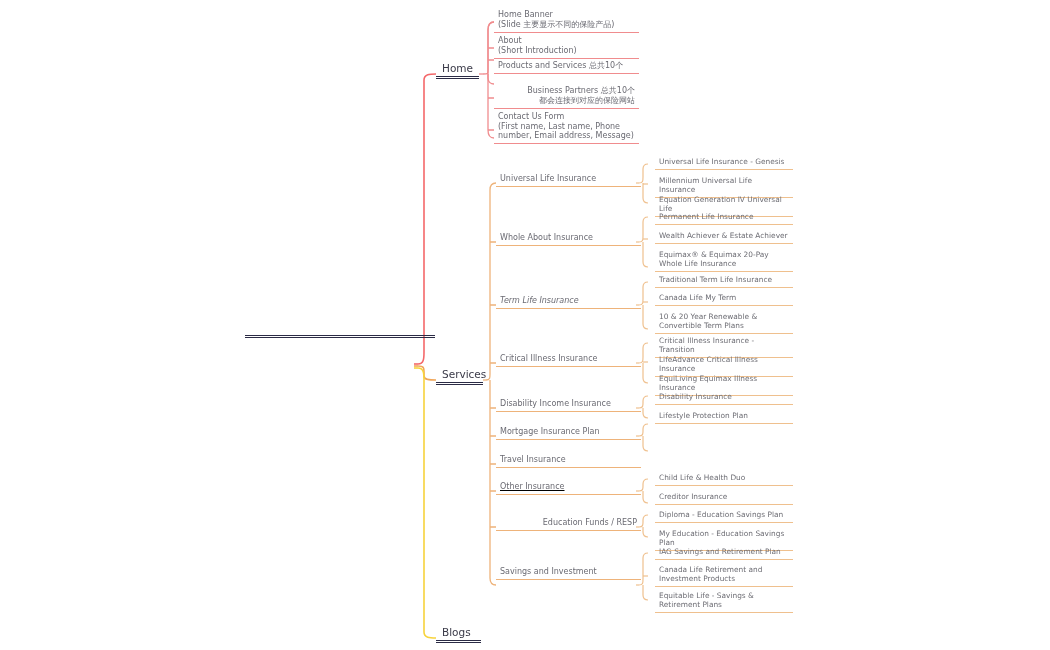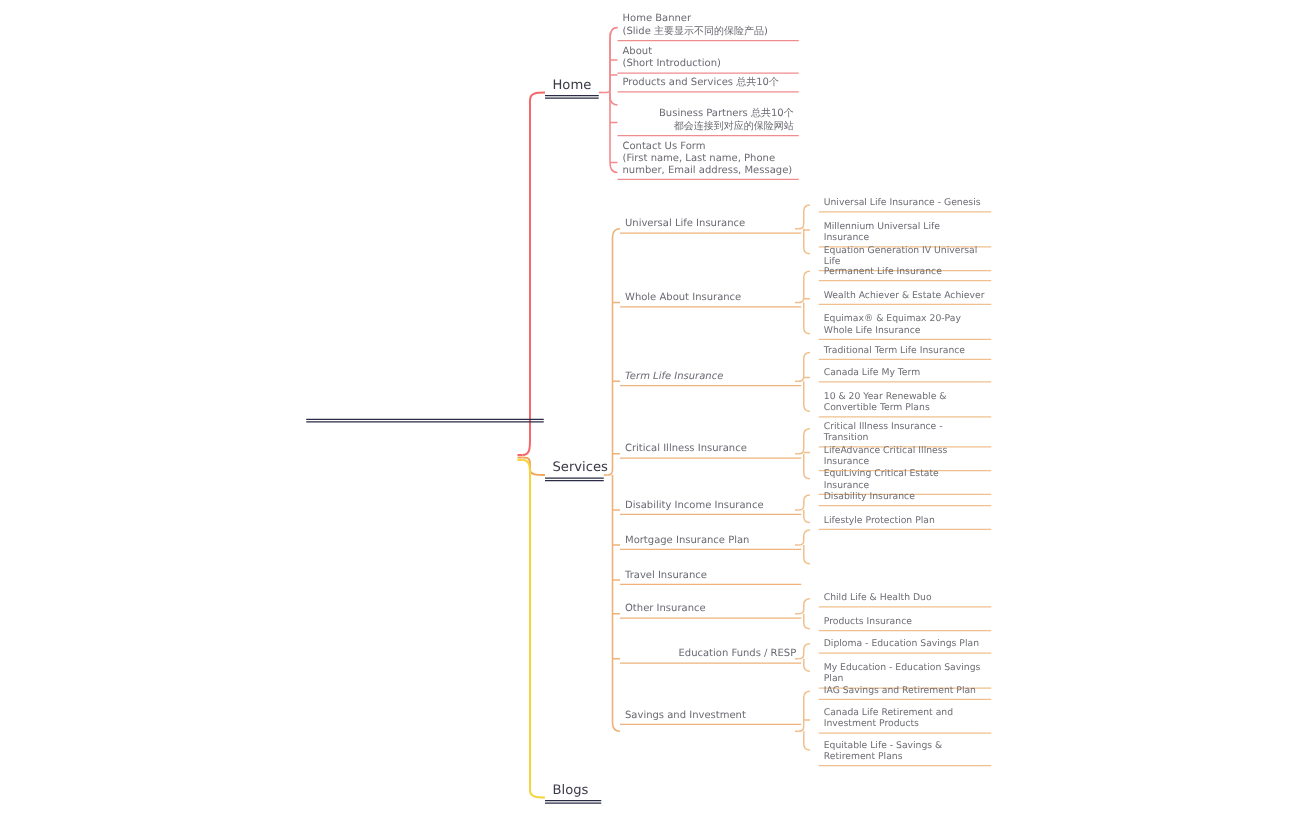--- a/index.html
+++ b/index.html
@@ -185,21 +185,21 @@
     <div class="l2-rule" style="background:#eeb37a;"></div>
   </div>
   <div class="l2-node" style="left:496px;top:427px;width:145px;">
     <div class="l2-text">Mortgage Insurance Plan</div>
     <div class="l2-rule" style="background:#eeb37a;"></div>
   </div>
   <div class="l2-node" style="left:496px;top:455px;width:145px;">
     <div class="l2-text">Travel Insurance</div>
     <div class="l2-rule" style="background:#eeb37a;"></div>
   </div>
-  <div class="l2-node" style="left:496px;top:482px;width:145px;">
+  <div class="l2-node" style="left:496px;top:482px;width:145px;text-decoration:underline;">
     <div class="l2-text">Other Insurance</div>
     <div class="l2-rule" style="background:#eeb37a;"></div>
   </div>
   <div class="l2-node" style="left:496px;top:518px;width:145px;text-align:right;">
     <div class="l2-text">Education Funds / RESP</div>
     <div class="l2-rule" style="background:#eeb37a;"></div>
   </div>
   <div class="l2-node" style="left:496px;top:567px;width:145px;">
     <div class="l2-text">Savings and Investment</div>
     <div class="l2-rule" style="background:#eeb37a;"></div>
@@ -246,40 +246,40 @@
 
   <div class="l3-node" style="left:655px;top:336px;width:138px;">
     <div class="l3-text">Critical Illness Insurance - Transition</div>
     <div class="l3-rule" style="background:#efc08e;"></div>
   </div>
   <div class="l3-node" style="left:655px;top:355px;width:138px;">
     <div class="l3-text">LifeAdvance Critical Illness Insurance</div>
     <div class="l3-rule" style="background:#efc08e;"></div>
   </div>
   <div class="l3-node" style="left:655px;top:374px;width:138px;">
-    <div class="l3-text">EquiLiving Critical Estate Insurance</div>
+    <div class="l3-text">EquiLiving Equimax Illness Insurance</div>
     <div class="l3-rule" style="background:#efc08e;"></div>
   </div>
 
   <div class="l3-node" style="left:655px;top:392px;width:138px;">
     <div class="l3-text">Disability Insurance</div>
     <div class="l3-rule" style="background:#efc08e;"></div>
   </div>
   <div class="l3-node" style="left:655px;top:411px;width:138px;">
     <div class="l3-text">Lifestyle Protection Plan</div>
     <div class="l3-rule" style="background:#efc08e;"></div>
   </div>
 
 
   <div class="l3-node" style="left:655px;top:473px;width:138px;">
     <div class="l3-text">Child Life &amp; Health Duo</div>
     <div class="l3-rule" style="background:#efc08e;"></div>
   </div>
   <div class="l3-node" style="left:655px;top:492px;width:138px;">
-    <div class="l3-text">Products Insurance</div>
+    <div class="l3-text">Creditor Insurance</div>
     <div class="l3-rule" style="background:#efc08e;"></div>
   </div>
 
   <div class="l3-node" style="left:655px;top:510px;width:138px;">
     <div class="l3-text">Diploma - Education Savings Plan</div>
     <div class="l3-rule" style="background:#efc08e;"></div>
   </div>
   <div class="l3-node" style="left:655px;top:529px;width:138px;">
     <div class="l3-text">My Education - Education Savings Plan</div>
     <div class="l3-rule" style="background:#efc08e;"></div>

